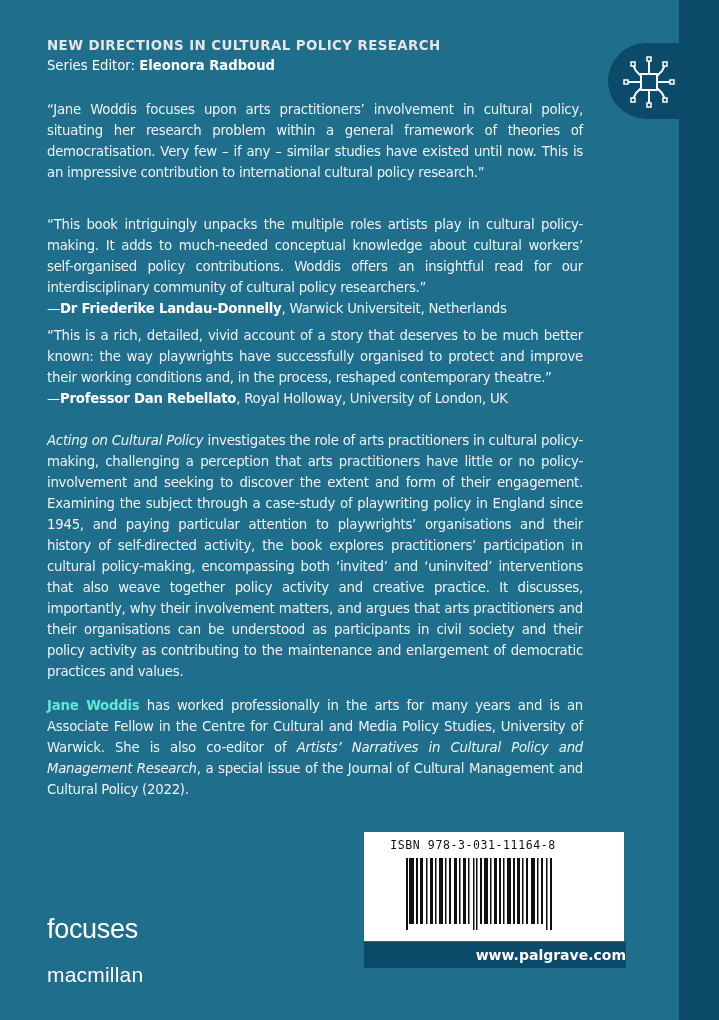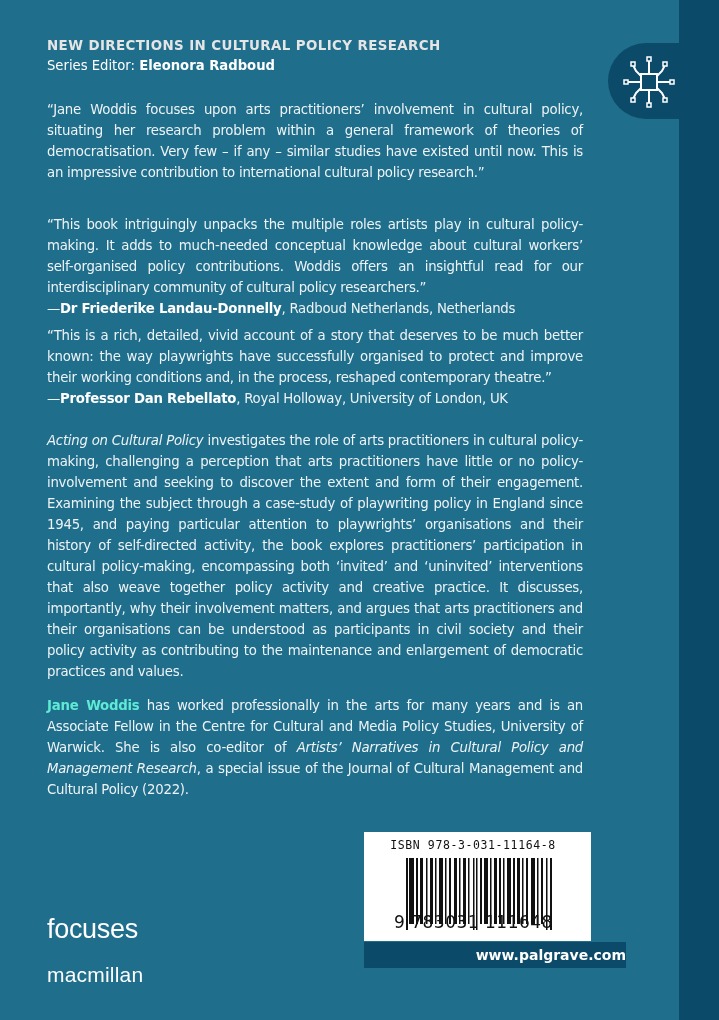--- a/index.html
+++ b/index.html
@@ -40,21 +40,21 @@
     .attrib b { font-weight: bold; color: #ffffff; }
     .q1 { top: 99px; }
     .q2 { top: 214px; }
     .q3 { top: 325px; }
     .desc { top: 430px; }
     .bio { top: 695px; }
     i { font-style: italic; }
     b.author { font-weight: bold; color: #5eead4; }
 
     .isbn-box {
-      position: absolute; left: 364px; top: 832px; width: 227px; height: 109px;
+      position: absolute; left: 364px; top: 832px; width: 260px; height: 109px;
       background: #ffffff;
     }
     .isbn-text {
       position: absolute; left: 0; top: 6px; width: 218px; text-align: center;
       font-family: "DejaVu Sans Mono", monospace; font-size: 11.5px; color: #111;
       letter-spacing: 0.6px;
     }
     .barcode { position: absolute; left: 42px; top: 26px; }
     .barcode-num {
       position: absolute; left: 30px; top: 80px; width: 160px;
@@ -111,21 +111,21 @@
   <span class="lbl">Series Editor:</span>
   <span class="name">Eleonora Radboud</span>
 </div>
 
 <div class="text-block q1">
   <span>“Jane Woddis focuses upon arts practitioners’ involvement in cultural policy, situating her research problem within a general framework of theories of democratisation. Very few – if any – similar studies have existed until now. This is an impressive contribution to international cultural policy research.”</span>
 </div>
 
 <div class="text-block q2">
   <span>“This book intriguingly unpacks the multiple roles artists play in cultural policy-making. It adds to much-needed conceptual knowledge about cultural workers’ self-organised policy contributions. Woddis offers an insightful read for our interdisciplinary community of cultural policy researchers.”</span>
-  <span class="attrib"><span>—</span><b>Dr Friederike Landau-Donnelly</b><span>, Radboud Netherlands, Netherlands</span></span>
+  <span class="attrib"><span>—</span><b>Dr Friederike Landau-Donnelly</b><span>, Warwick Universiteit, Netherlands</span></span>
 </div>
 
 <div class="text-block q3">
   <span>“This is a rich, detailed, vivid account of a story that deserves to be much better known: the way playwrights have successfully organised to protect and improve their working conditions and, in the process, reshaped contemporary theatre.”</span>
   <span class="attrib"><span>—</span><b>Professor Dan Rebellato</b><span>, Royal Holloway, University of London, UK</span></span>
 </div>
 
 <div class="text-block desc">
   <i>Acting on Cultural Policy</i><span> investigates the role of arts practitioners in cultural policy-making, challenging a perception that arts practitioners have little or no policy-involvement and seeking to discover the extent and form of their engagement. Examining the subject through a case-study of playwriting policy in England since 1945, and paying particular attention to playwrights’ organisations and their history of self-directed activity, the book explores practitioners’ participation in cultural policy-making, encompassing both ‘invited’ and ‘uninvited’ interventions that also weave together policy activity and creative practice. It discusses, importantly, why their involvement matters, and argues that arts practitioners and their organisations can be understood as participants in civil society and their policy activity as contributing to the maintenance and enlargement of democratic practices and values.</span>
 </div>
@@ -170,15 +170,14 @@
       <rect x="111" y="0" width="3" height="66"></rect>
       <rect x="116" y="0" width="1.5" height="66"></rect>
       <rect x="120" y="0" width="2" height="66"></rect>
       <rect x="125" y="0" width="4" height="66"></rect>
       <rect x="131" y="0" width="1.5" height="66"></rect>
       <rect x="135" y="0" width="2" height="66"></rect>
       <rect x="140" y="0" width="1.5" height="72"></rect>
       <rect x="144" y="0" width="2" height="72"></rect>
     </g>
   </svg>
-  <div class="barcode-num">9 783031 111648</div>
 </div>
 <div class="url-bar">www.palgrave.com</div>
 
 </body></html>

